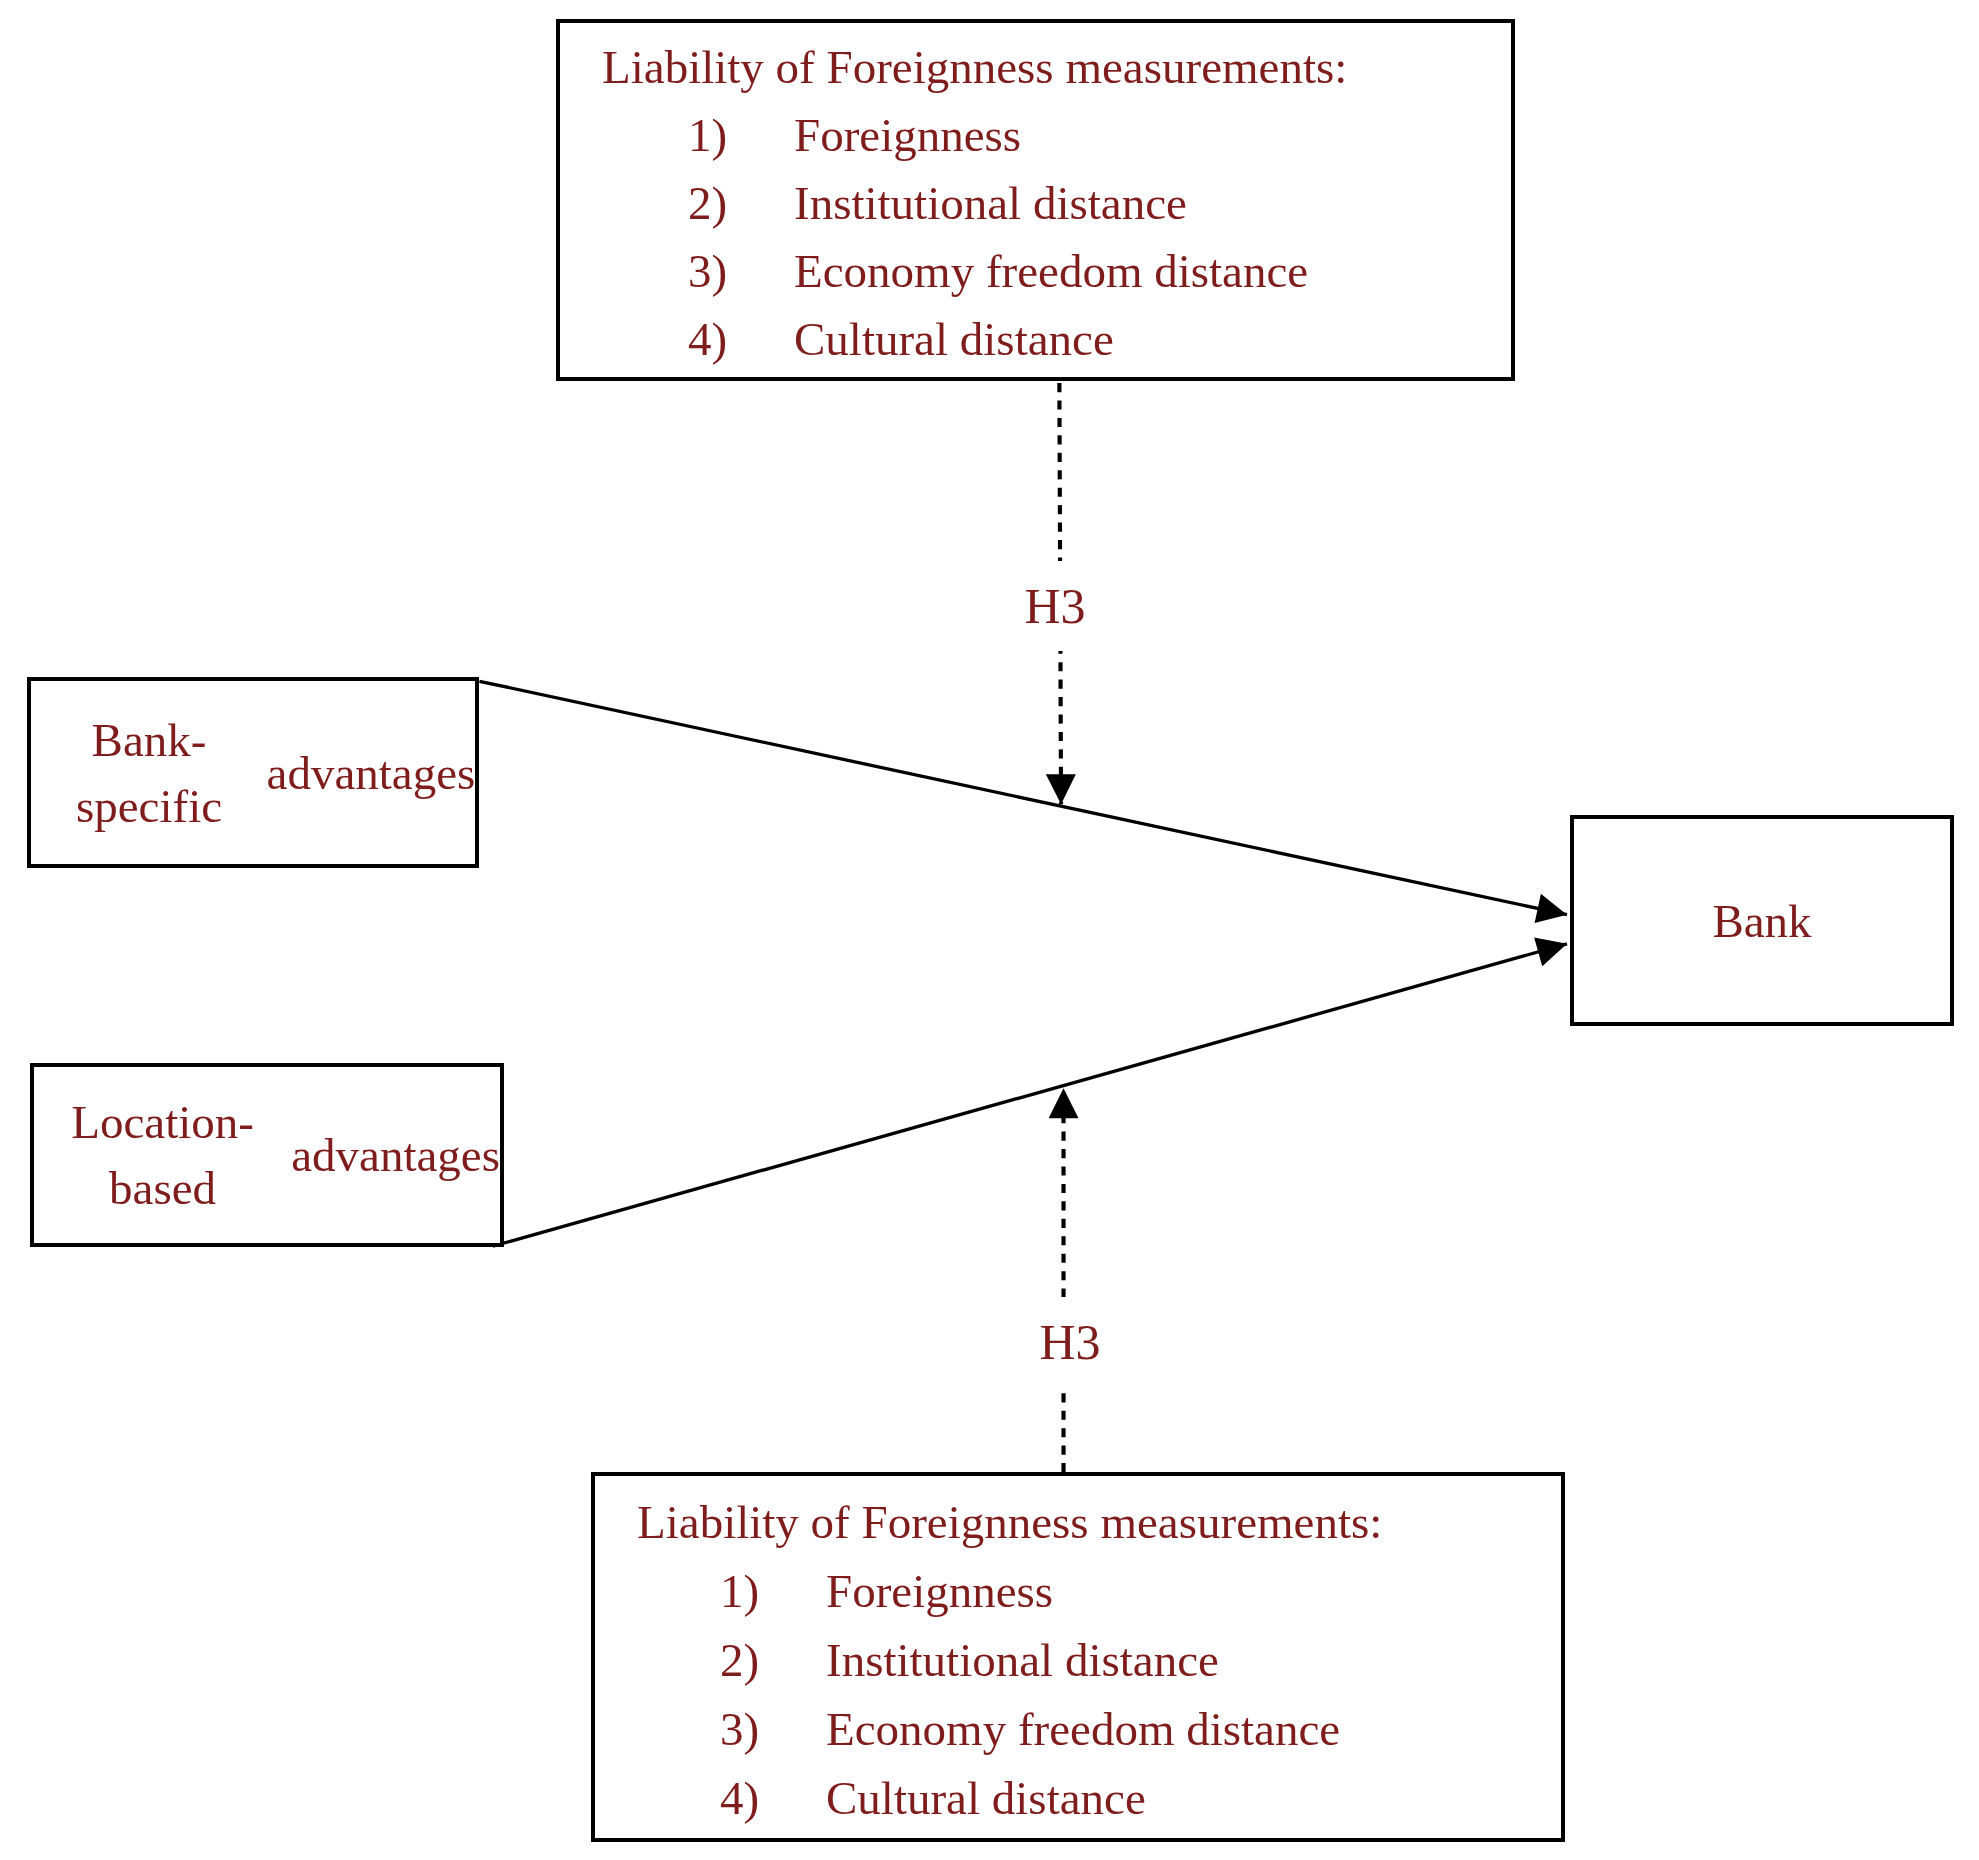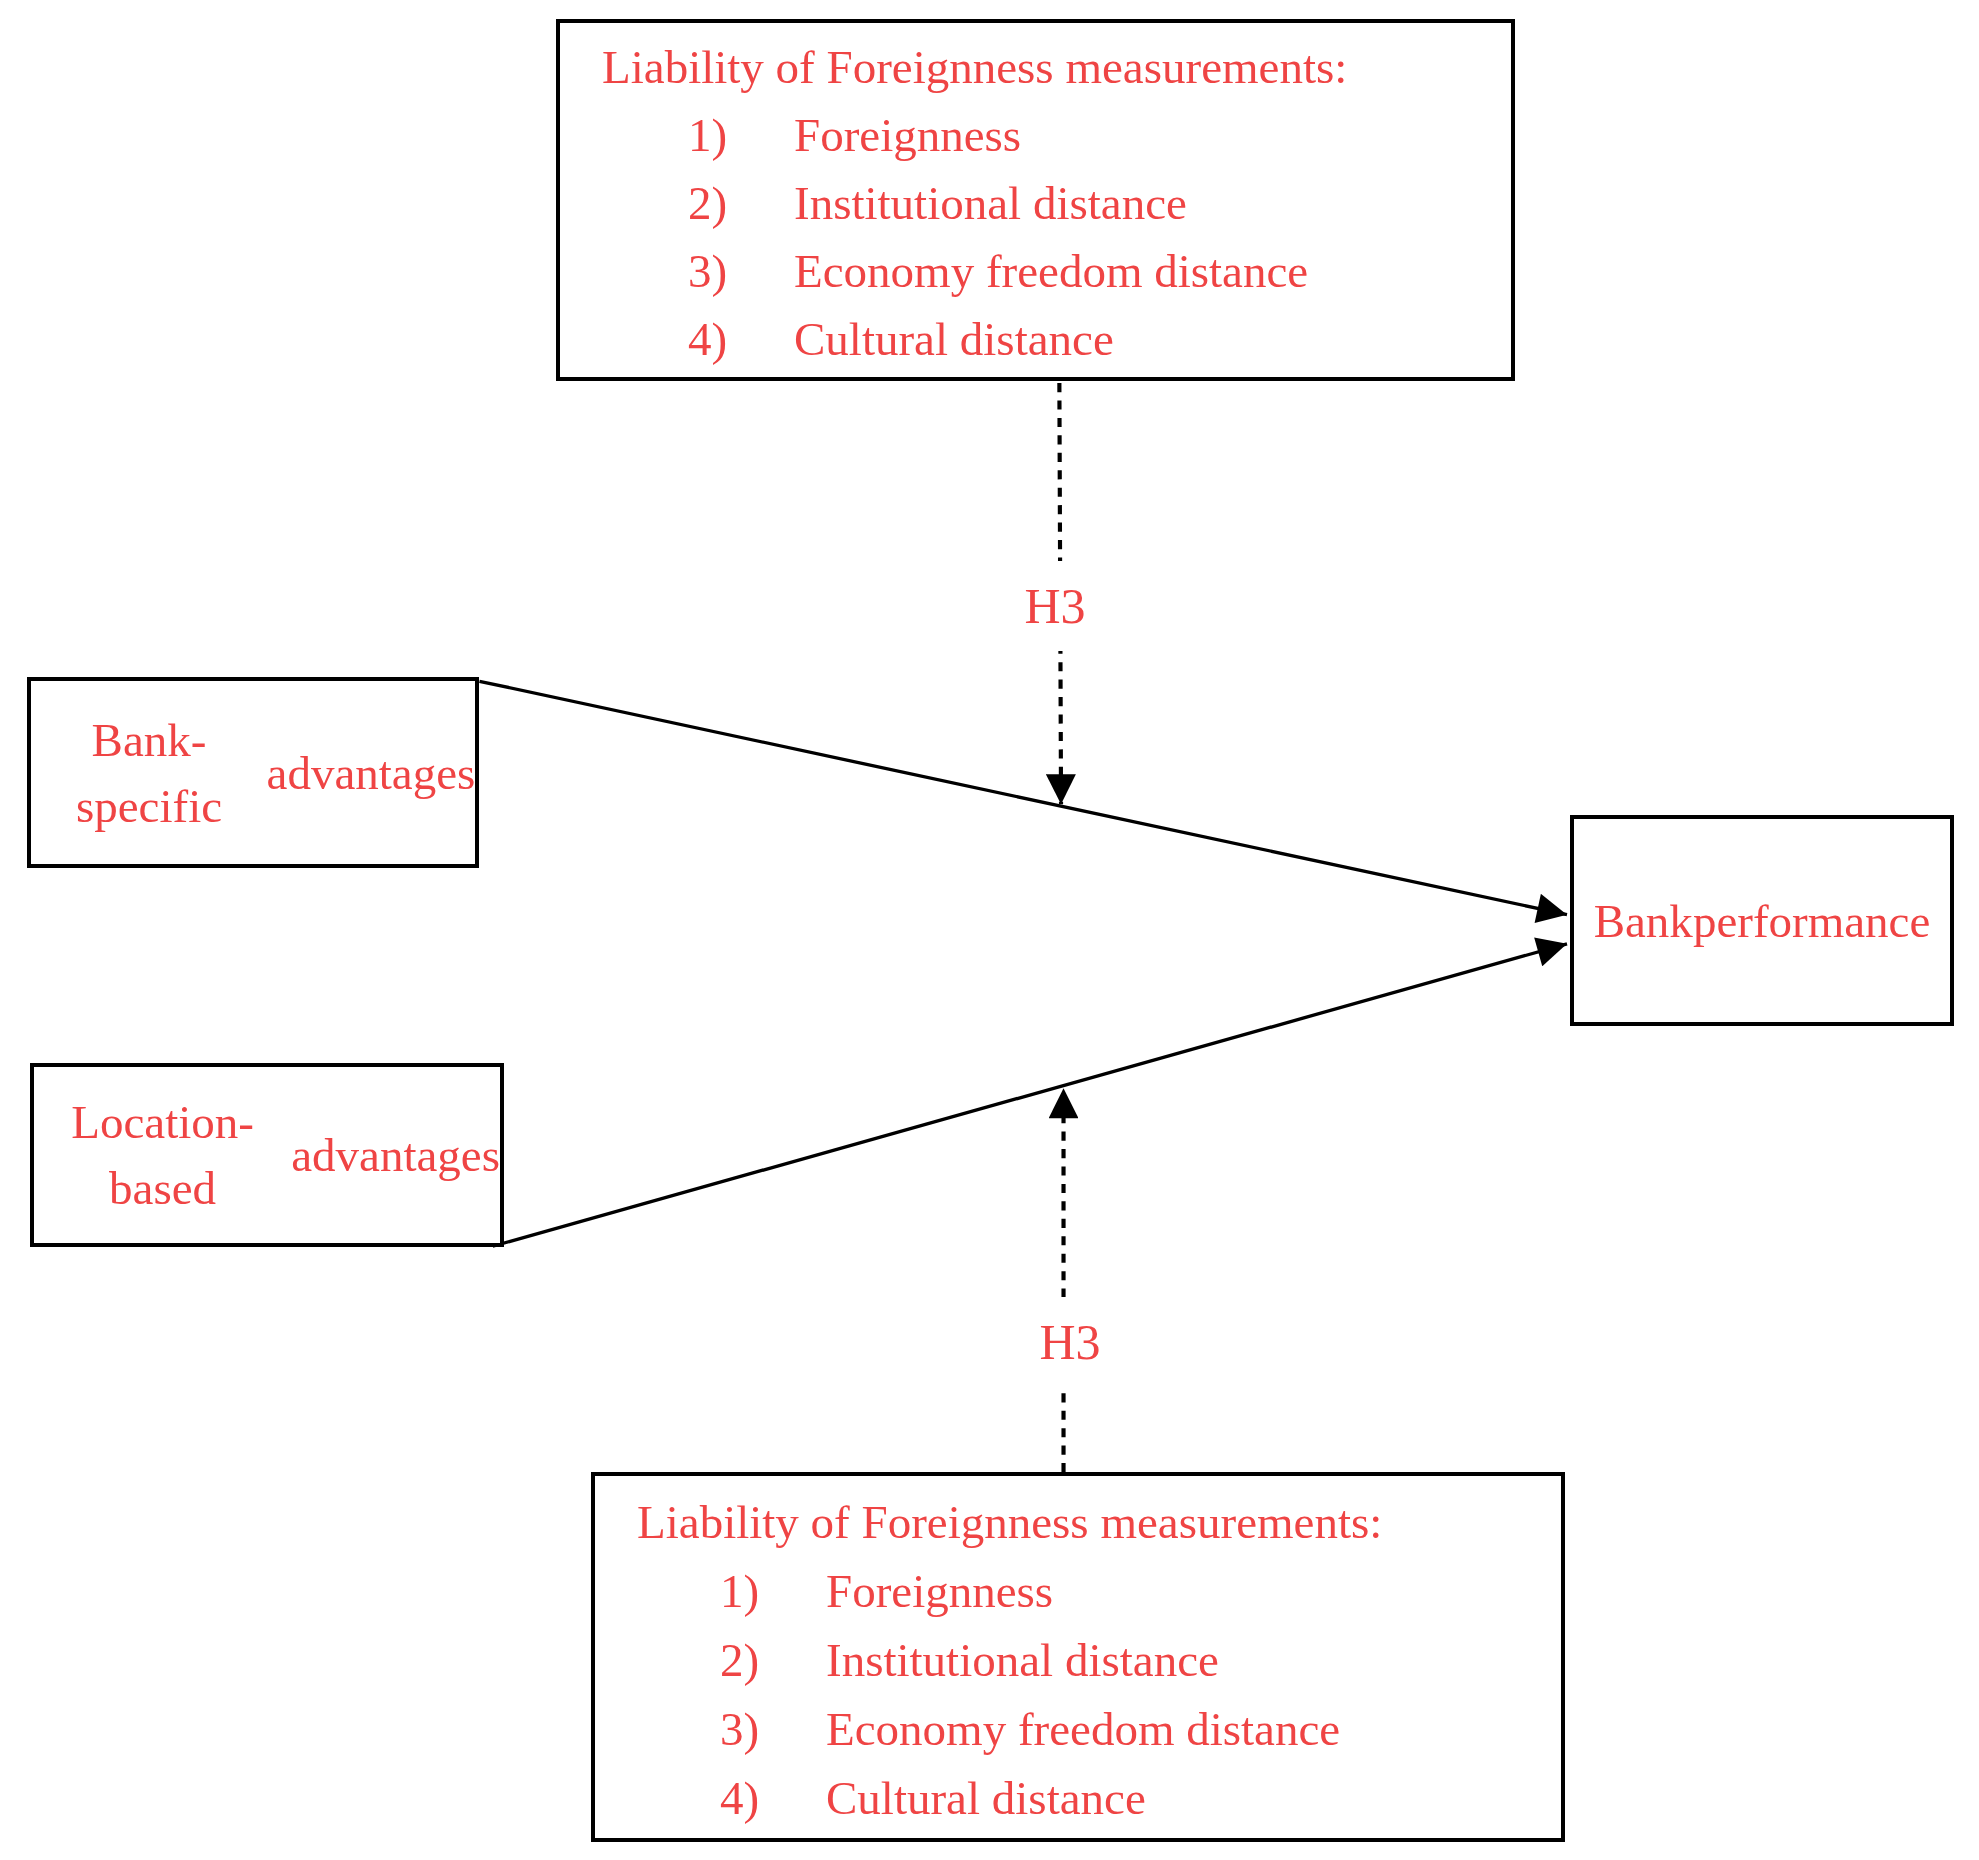--- a/index.html
+++ b/index.html
@@ -6,21 +6,21 @@
     margin: 0;
     padding: 0;
     background: #ffffff;
   }
   .canvas {
     position: relative;
     width: 1980px;
     height: 1861px;
     background: #ffffff;
     font-family: "Liberation Serif", "DejaVu Serif", serif;
-    color: #ef4444;
+    color: #7f1d1d;
     overflow: hidden;
   }
   svg.lines {
     position: absolute;
     left: 0; top: 0;
     width: 1980px; height: 1861px;
     pointer-events: none;
   }
   .box {
     position: absolute;
@@ -127,21 +127,20 @@
     <div>advantages</div>
   </div>
 
   <div class="box center-box" id="location">
     <div>Location-based</div>
     <div>advantages</div>
   </div>
 
   <div class="box center-box" id="bank-perf">
     <div>Bank</div>
-    <div>performance</div>
   </div>
 
   <div class="box lof-box" id="lof-bottom">
     <div class="box-title">Liability of Foreignness measurements:</div>
     <div class="lof-item">
       <span class="lof-num">1)</span>
       <span>Foreignness</span>
     </div>
     <div class="lof-item">
       <span class="lof-num">2)</span>

